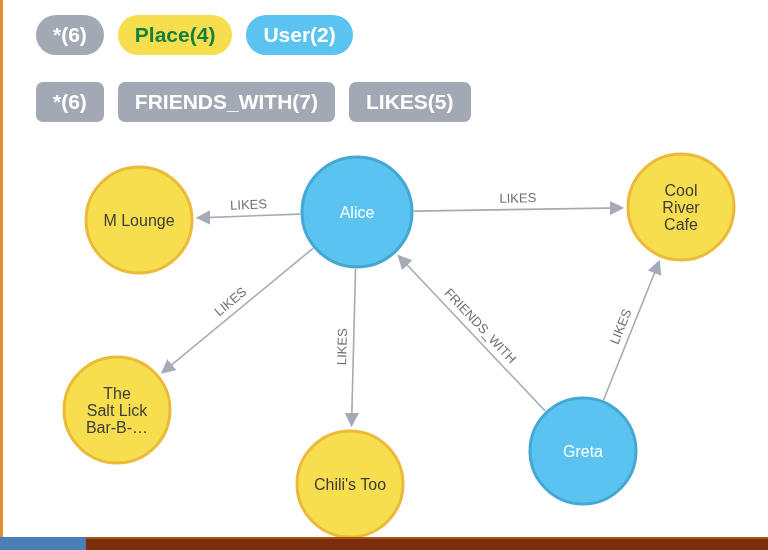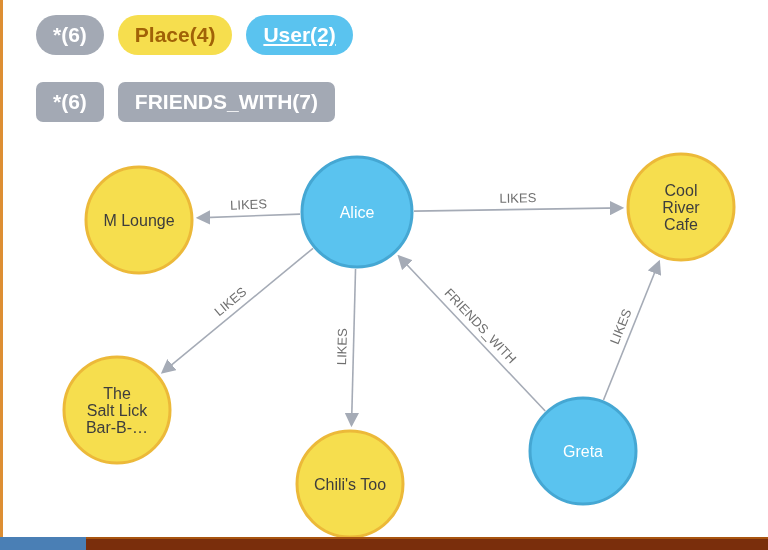--- a/index.html
+++ b/index.html
@@ -14,22 +14,22 @@
   .node-label { font-size:16px; }
 
   .pills { position:absolute; left:36px; display:flex; gap:14px; }
   .row1 { top:15px; }
   .row2 { top:82px; }
   .pill { height:40px; line-height:40px; padding:0 17px; font-size:21px; font-weight:bold;
           color:#ffffff; white-space:nowrap; cursor:pointer; }
   .capsule { border-radius:20px; }
   .rect { border-radius:7px; }
   .pill-gray   { background:var(--pill-gray); }
-  .pill-yellow { background:var(--node-yellow); color:#a16207; }
-  .pill-blue   { background:var(--node-blue);text-decoration:underline; }
+  .pill-yellow { background:var(--node-yellow); color:#15803d; }
+  .pill-blue   { background:var(--node-blue); }
 
   .footer { position:absolute; left:0; right:0; bottom:0; height:13px;
             background:var(--footer-brown); border-top:2px solid var(--footer-brown-top); }
   .footer-blue { position:absolute; left:0; top:-2px; bottom:0; width:86px; background:var(--footer-blue); }
 </style>
 </head>
 <body>
 
 <div class="canvas">
 
@@ -83,20 +83,21 @@
 
   <div class="pills row1">
     <div class="pill capsule pill-gray">*(6)</div>
     <div class="pill capsule pill-yellow">Place(4)</div>
     <div class="pill capsule pill-blue">User(2)</div>
   </div>
 
   <div class="pills row2">
     <div class="pill rect pill-gray">*(6)</div>
     <div class="pill rect pill-gray">FRIENDS_WITH(7)</div>
+    <div class="pill rect pill-gray">LIKES(5)</div>
   </div>
 
   <div class="accent-left"></div>
 
   <div class="footer">
     <div class="footer-blue"></div>
   </div>
 
 </div>
 

